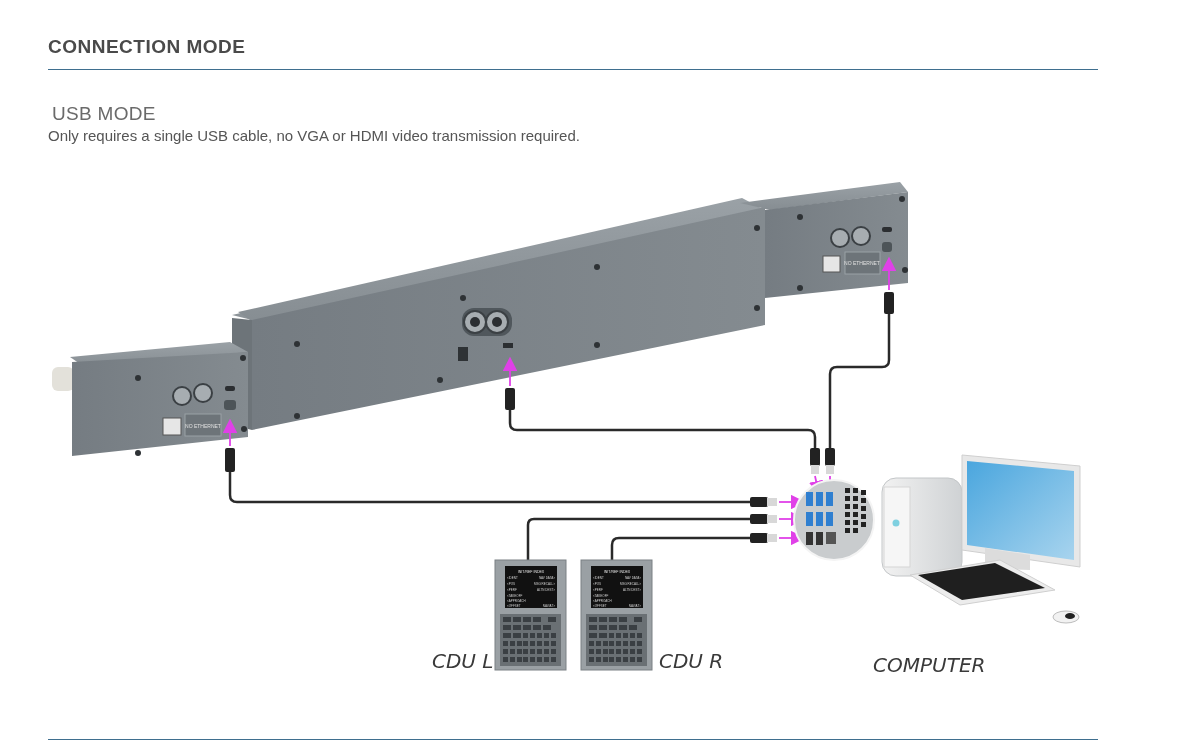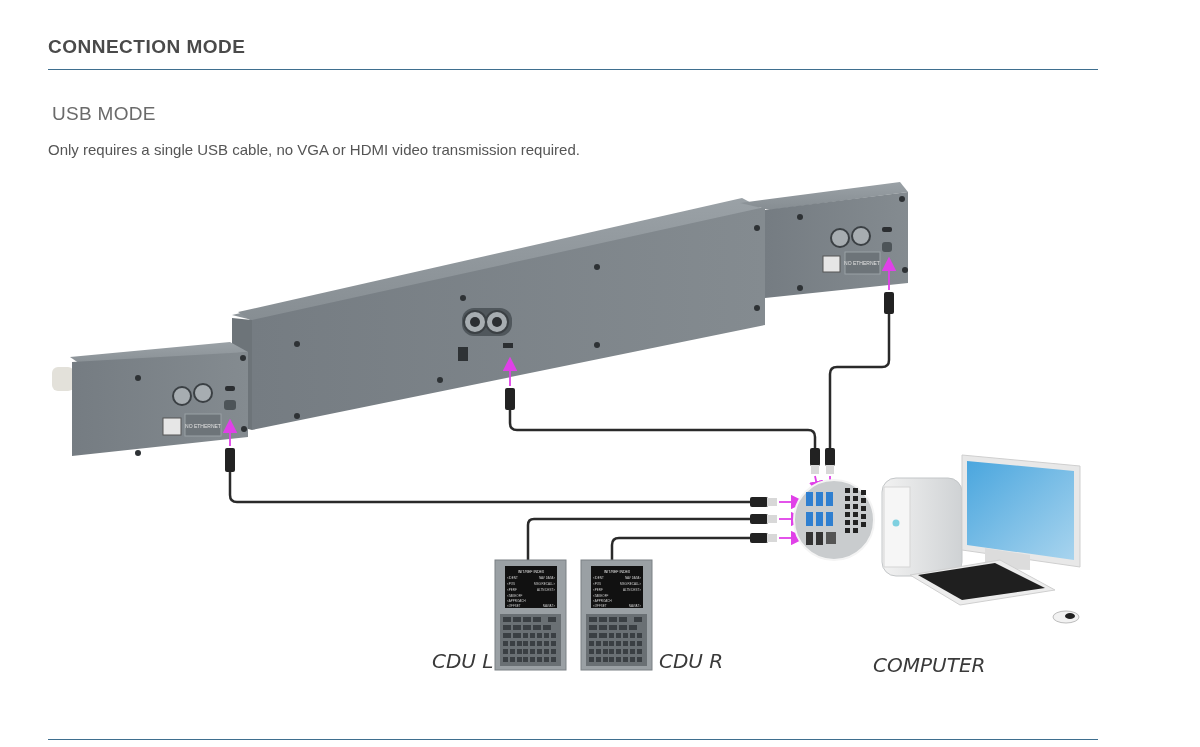--- a/index.html
+++ b/index.html
@@ -2,21 +2,21 @@
 <html><head>
 <meta charset="utf-8">
 <style>
   html, body { margin:0; padding:0; background:#ffffff; }
   body { width:1200px; height:747px; position:relative; overflow:hidden; font-family:"Liberation Sans", sans-serif; }
   .section-title { position:absolute; left:48px; top:36px; font-size:19px; font-weight:bold; color:#4a4a4a; letter-spacing:0.5px;text-align:center; }
   .rule { position:absolute; left:48px; width:1050px; height:1px; background:#3f6f8f; }
   .rule.top { top:69px; }
   .rule.bottom { top:739px; }
   .sub-title { position:absolute; left:52px; top:103px; font-size:19px; color:#6a6a6a; letter-spacing:0.3px; }
-  .desc { position:absolute; left:48px; top:141px; font-size:15px; color:#555555; }
+  .desc { position:absolute; left:48px; top:127px; font-size:15px; color:#555555; }
   svg.diagram { position:absolute; left:0; top:0; }
   .label { font-family:"DejaVu Sans", sans-serif; font-style:italic; font-size:20px; fill:#3a3a3a; }
 </style>
 </head>
 <body>
 
 <div class="section-title">CONNECTION MODE</div>
 <div class="rule top"></div>
 <div class="sub-title">USB MODE</div>
 <div class="desc">Only requires a single USB cable, no VGA or HDMI video transmission required.</div>

